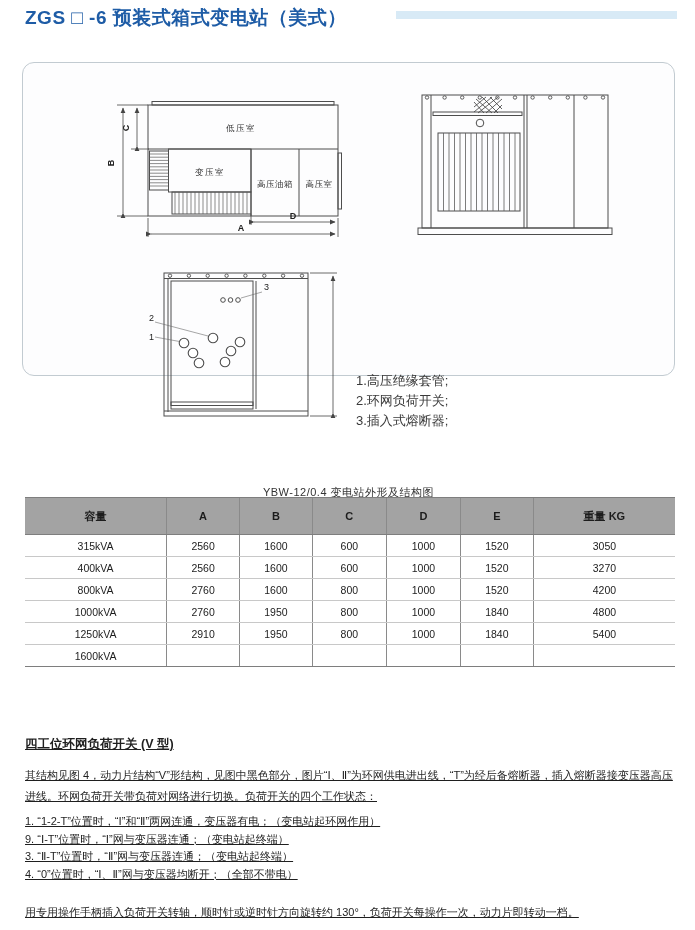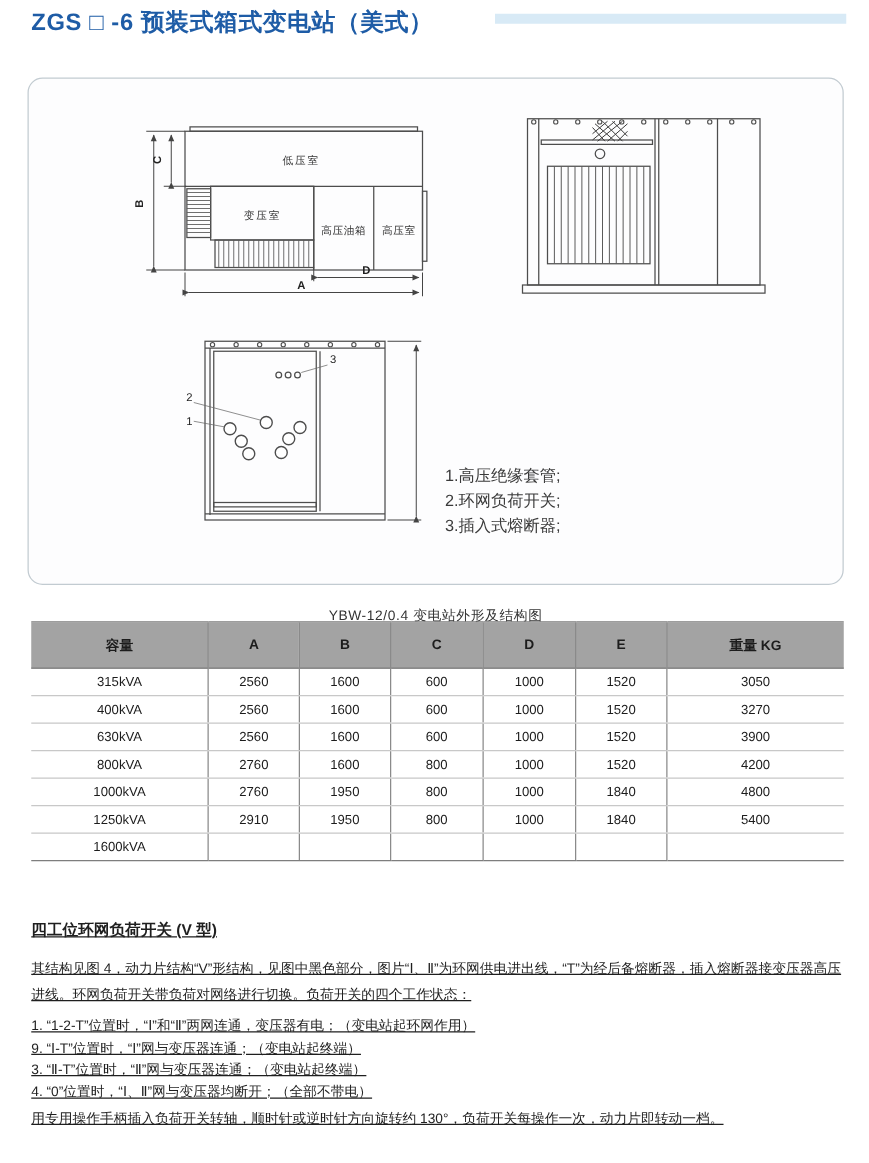--- a/index.html
+++ b/index.html
@@ -7,21 +7,21 @@
     font-family:"Liberation Sans","DejaVu Sans",sans-serif; color:#222; }
   body { position:relative; overflow:hidden; }
 
   
   .page-title { position:absolute; left:25px; top:5px; font-size:19px; font-weight:700;
     color:#1e5ca6; letter-spacing:0.5px; white-space:nowrap; }
   .title-bar { position:absolute; left:396px; top:11px; width:281px; height:8px;
     background:#d8eaf6; }
 
   
-  .figure-panel { position:absolute; left:22px; top:62px; width:653px; height:406px;
+  .figure-panel { position:absolute; left:22px; top:62px; width:653px; height:314px;
     border:1px solid #c2cbd1; border-radius:12px; background:#fdfdfe; }
   .figure-panel svg { position:absolute; overflow:visible; }
   .svg-plan { left:78px; top:24px; }
   .svg-front { left:391px; top:24px; }
   .svg-structure { left:121px; top:202px; }
   .fig-legend { position:absolute; left:333px; top:308px; font-size:13px; color:#3a3a3a;
     line-height:20px; white-space:nowrap; }
   .fig-caption { position:absolute; left:0; top:378px; width:100%; text-align:center;
     font-size:11px; color:#333; letter-spacing:0.5px;margin-top:44px; }
 
@@ -39,21 +39,21 @@
   .spec-table td { height:22px; font-size:10.5px; color:#1c1c1c; text-align:center;
     border-bottom:1px solid #c8c8c8; }
   .spec-table tr:last-child td { border-bottom:1px solid #7e7e7e; }
   .spec-table th + th, .spec-table td + td { border-left:1px solid #8a8a8a; }
 
   
   .switch-section { position:absolute; left:25px; top:736px; width:652px; color:#1f1f1f;text-decoration:underline; }
   .switch-heading { font-size:12.5px; font-weight:700; margin-bottom:12px; }
   .switch-intro { font-size:11px; line-height:21px; margin-bottom:6px; }
   .switch-item { font-size:11px; line-height:17.5px; list-style:none; }
-  .switch-footer { font-size:11px; line-height:18px; margin-top:3px; }
+  .switch-footer { font-size:11px; line-height:18px; margin-top:20px; }
 </style>
 </head>
 <body>
 
 <h1 class="page-title">ZGS □ -6 预装式箱式变电站（美式）</h1>
 <div class="title-bar"></div>
 
 <div class="figure-panel">
 
   <svg class="svg-plan" width="250" height="160" viewBox="0 0 250 160">
@@ -212,29 +212,20 @@
     <tr>
       <td>400kVA</td>
         <td>2560</td>
         <td>1600</td>
         <td>600</td>
         <td>1000</td>
         <td>1520</td>
         <td>3270</td>
     </tr>
     <tr>
-      <td>630kVA</td>
-        <td>2560</td>
-        <td>1600</td>
-        <td>600</td>
-        <td>1000</td>
-        <td>1520</td>
-        <td>3900</td>
-    </tr>
-    <tr>
       <td>800kVA</td>
         <td>2760</td>
         <td>1600</td>
         <td>800</td>
         <td>1000</td>
         <td>1520</td>
         <td>4200</td>
     </tr>
     <tr>
       <td>1000kVA</td>

